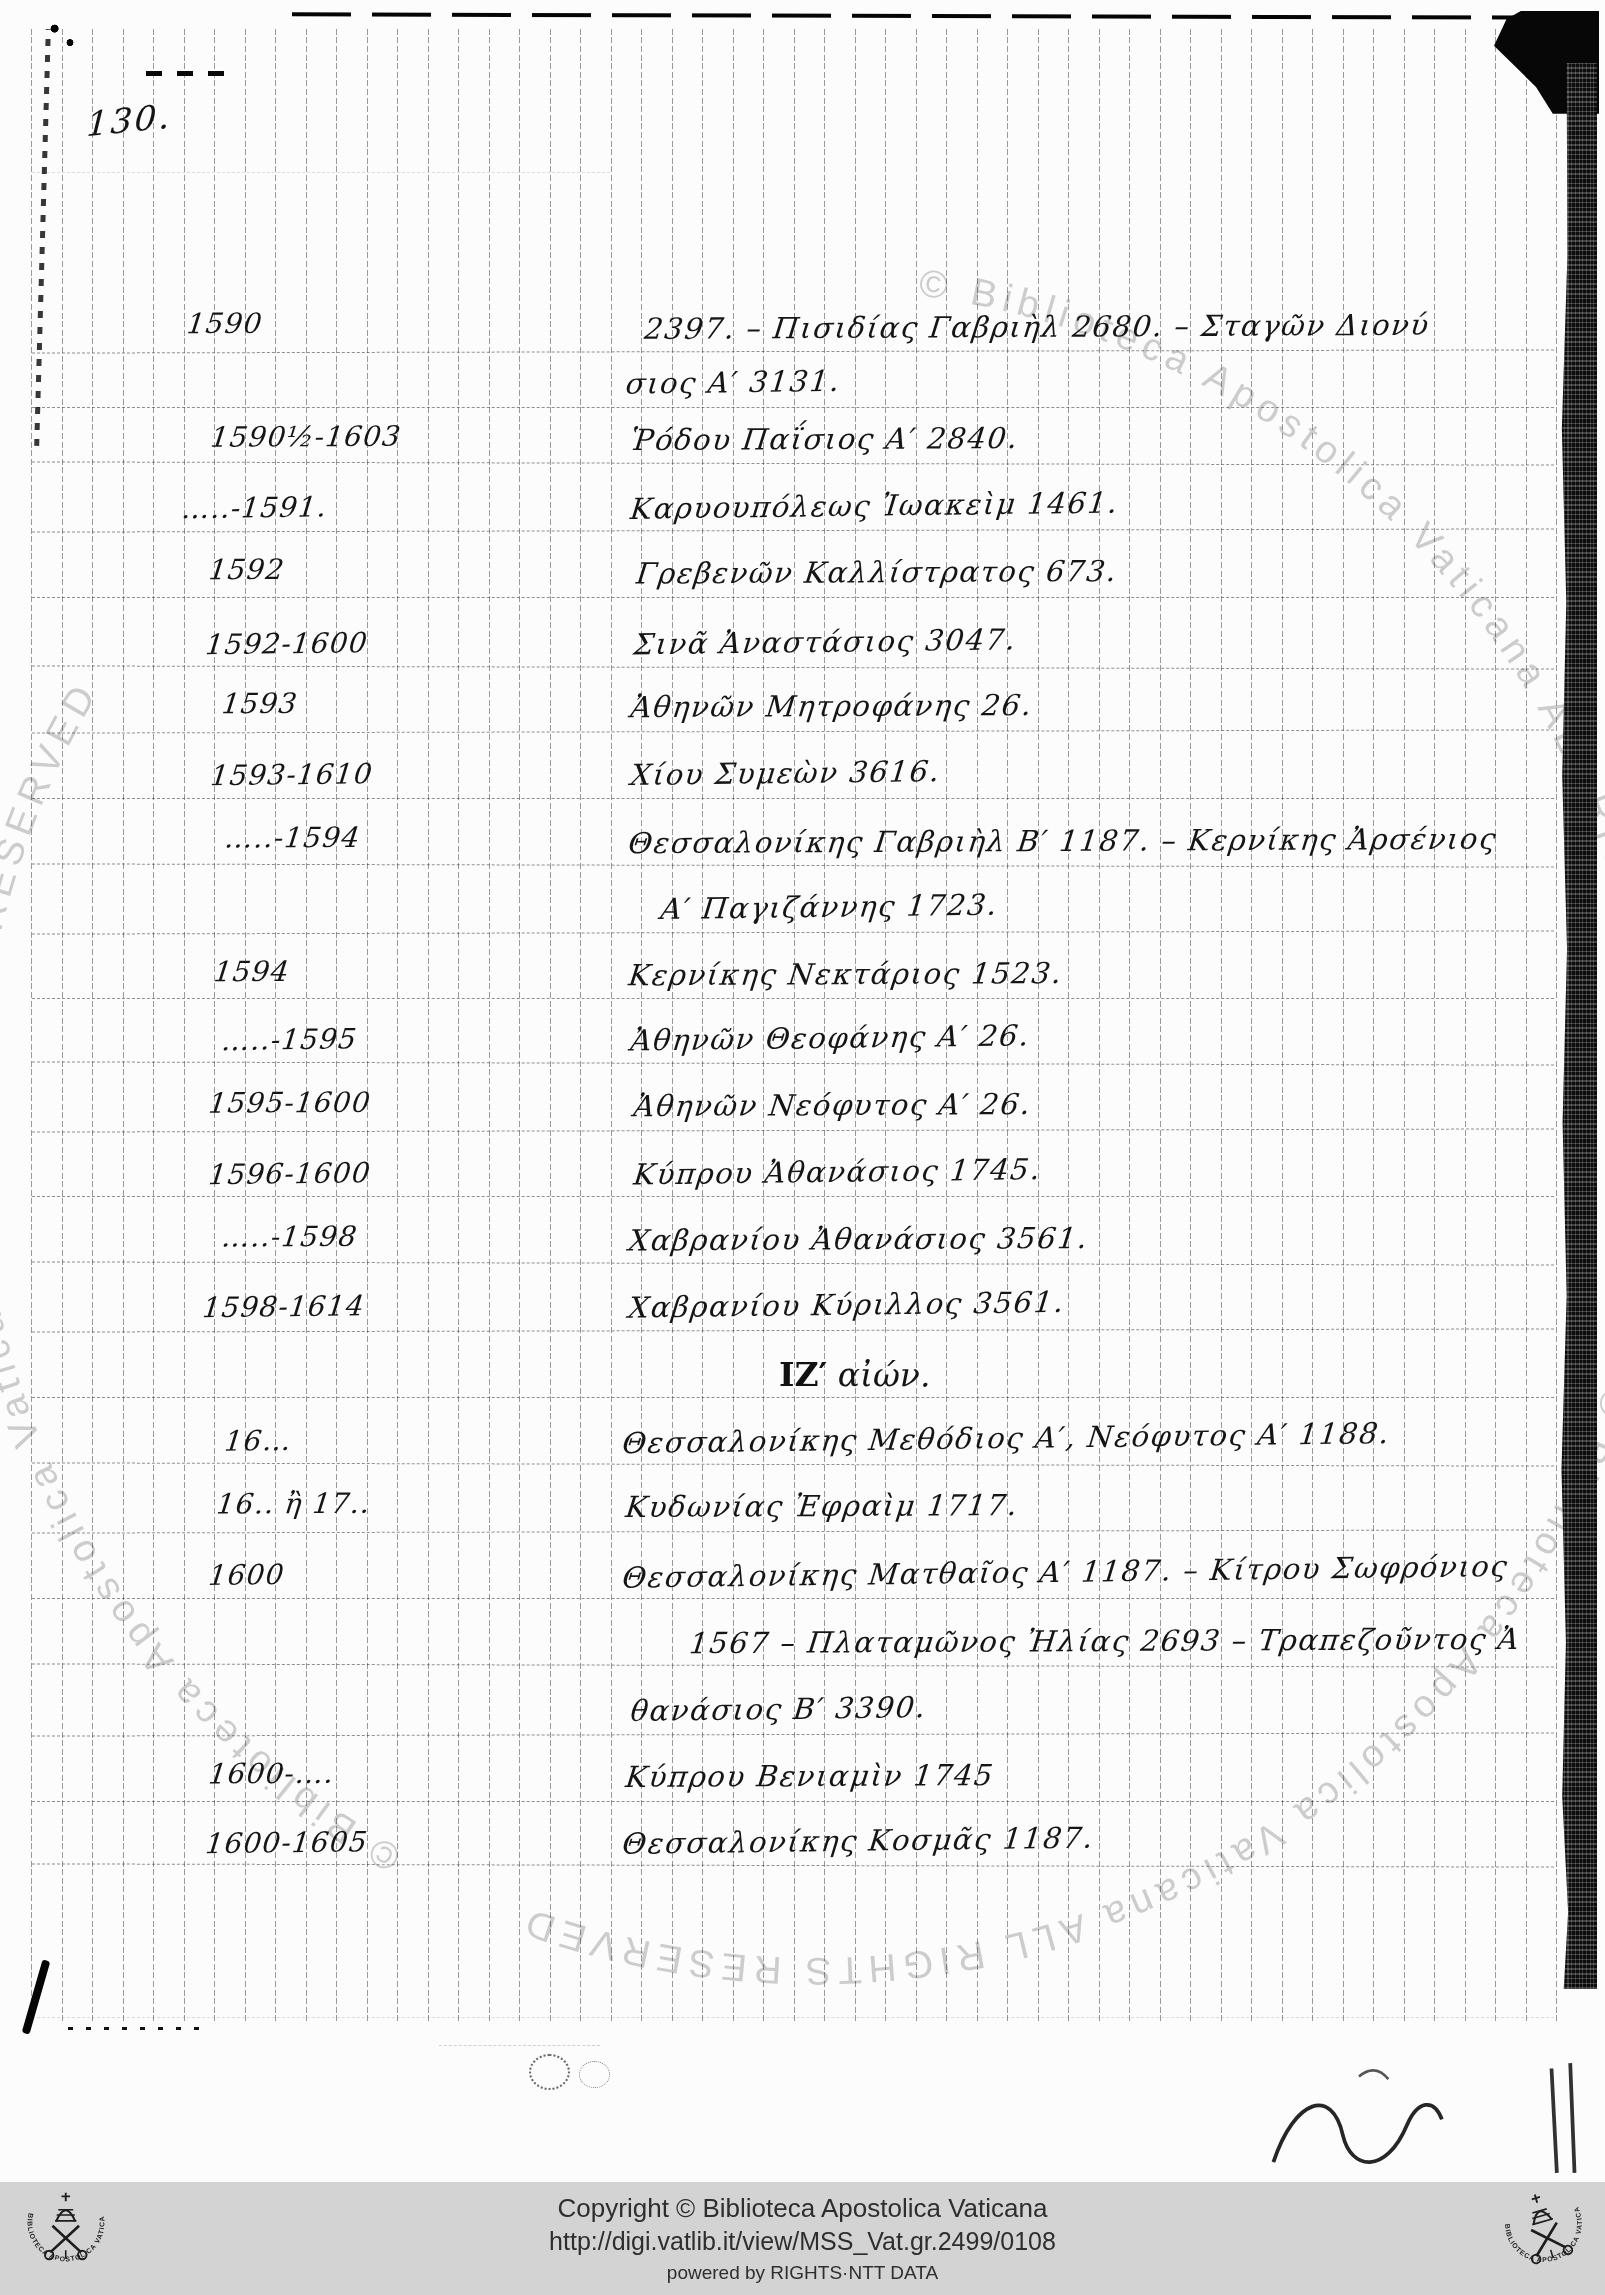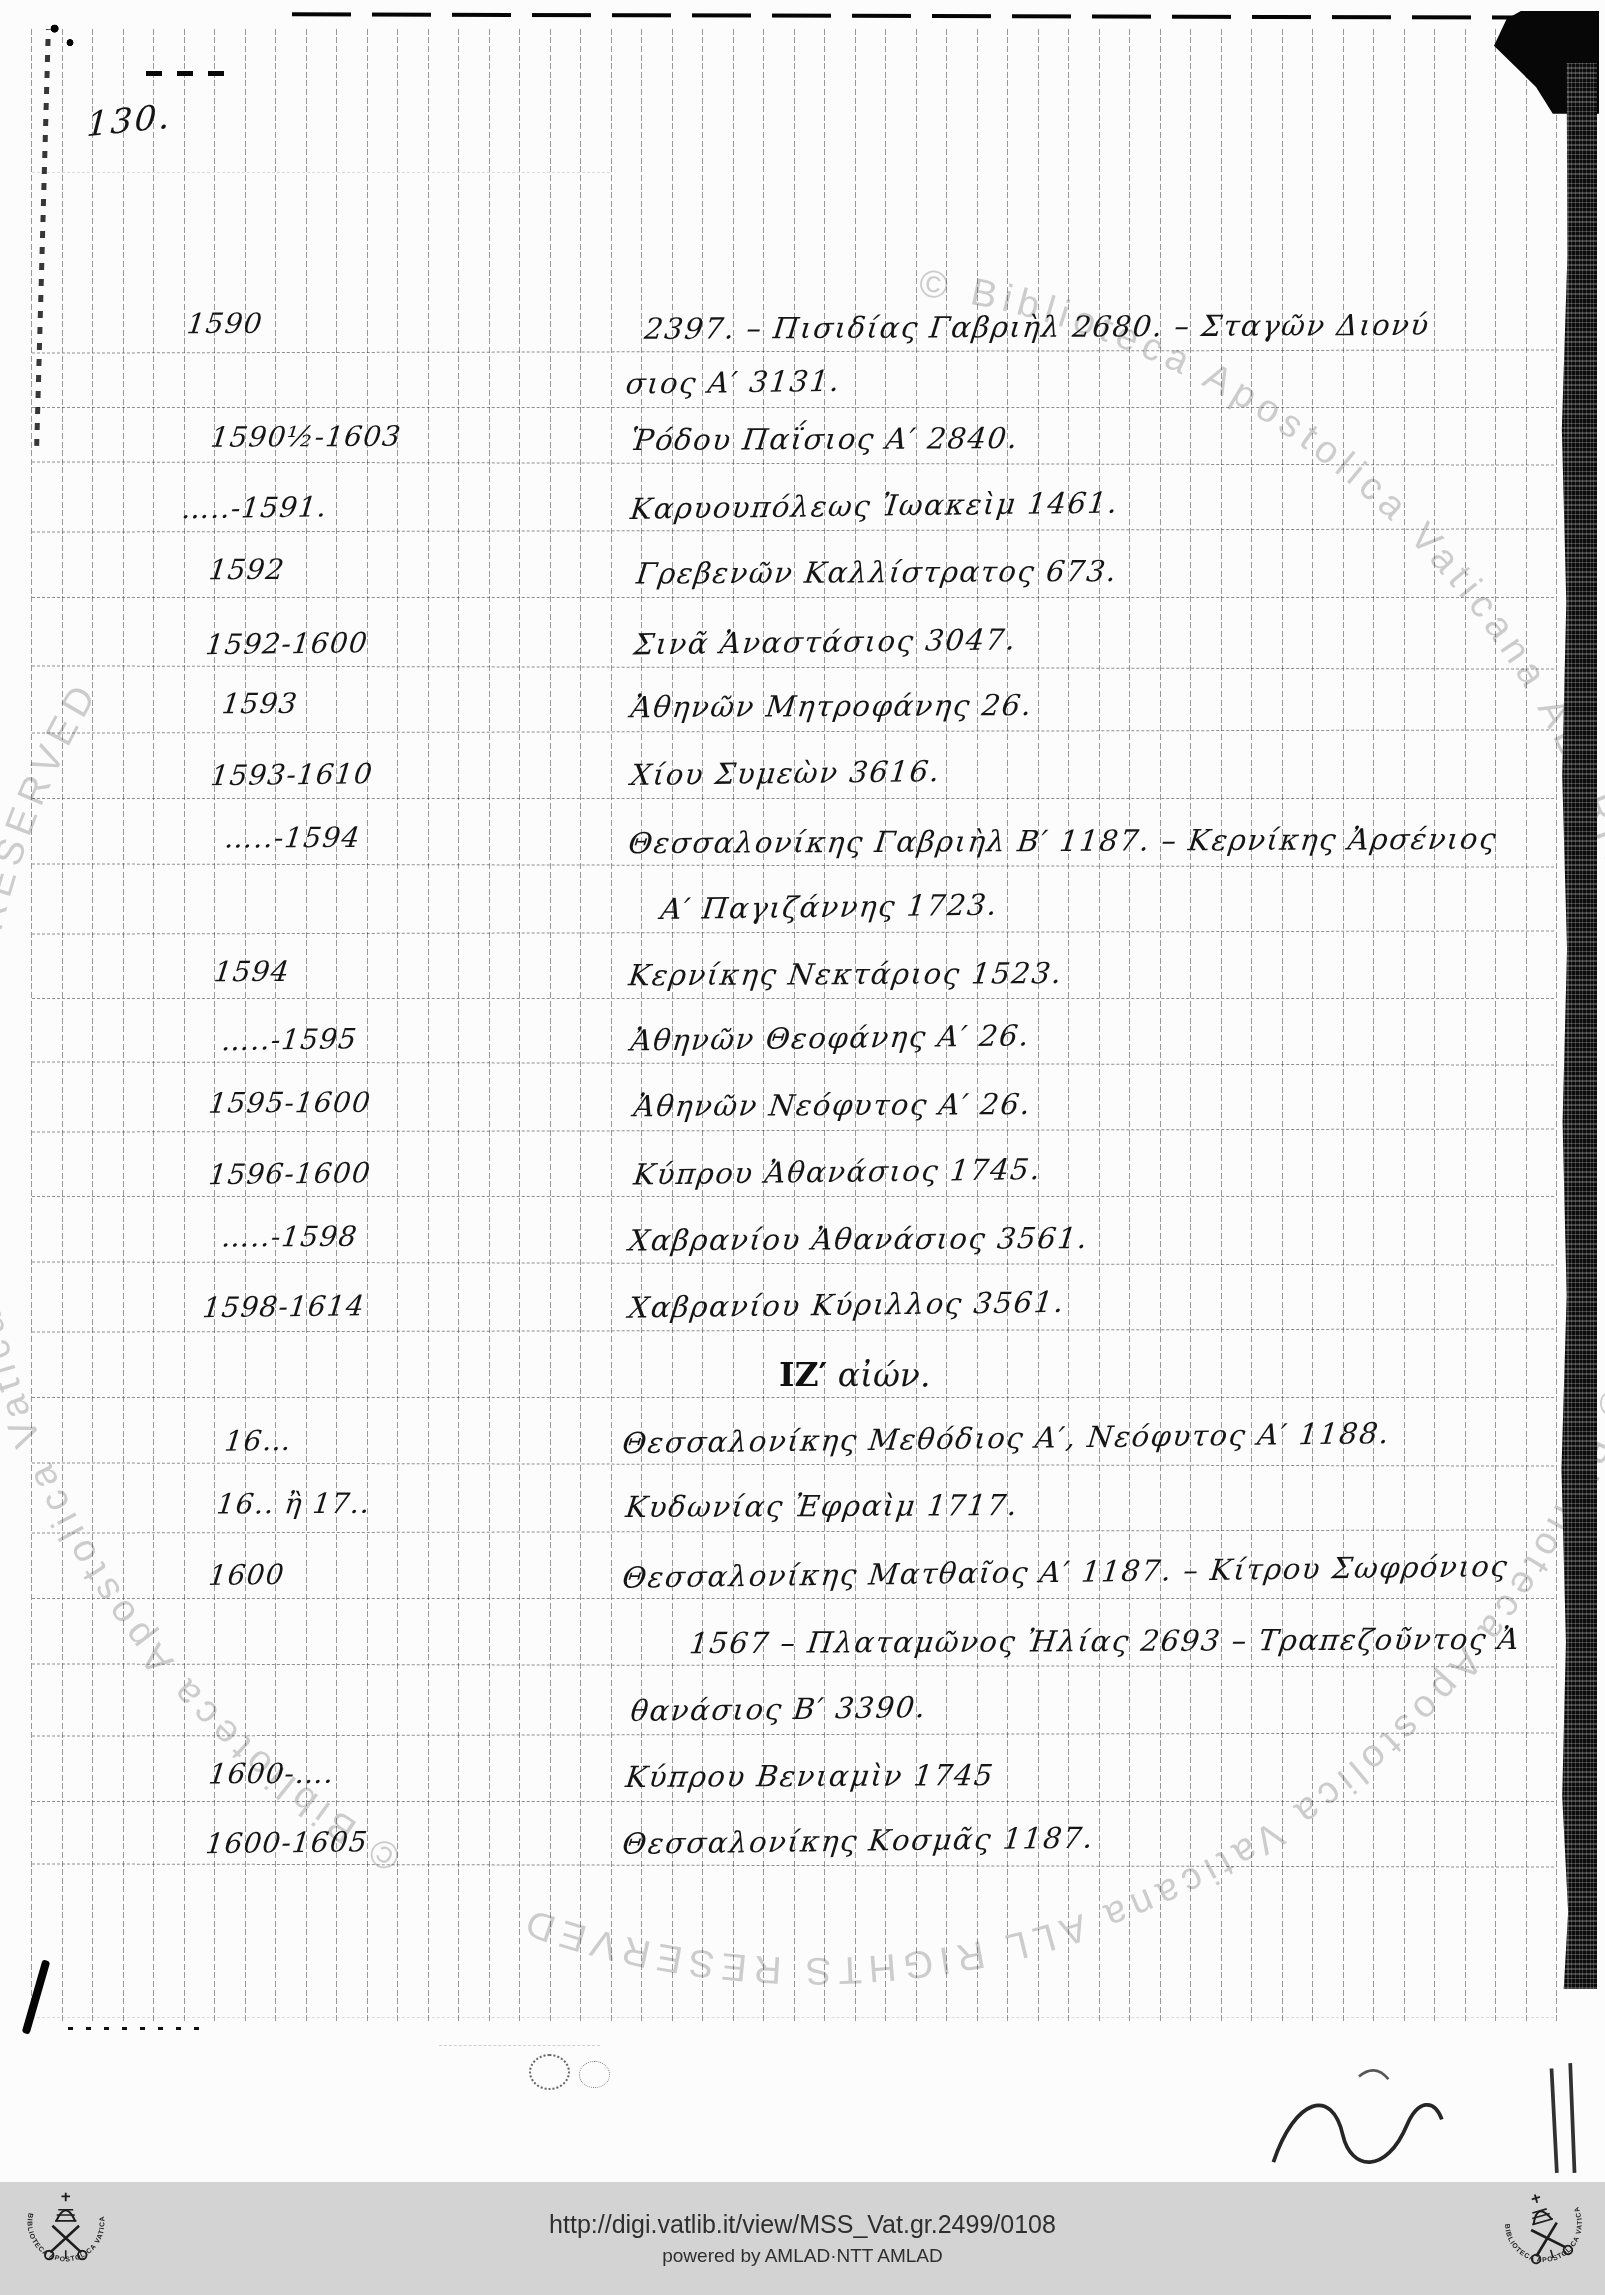--- a/index.html
+++ b/index.html
@@ -235,22 +235,23 @@
           <path d="M 83,46 h 28 M 80,56 h 34 M 77,67 h 40" stroke-width="3"></path>
           <path d="M 72,76 L 126,126 M 122,76 L 68,126" stroke-width="5"></path>
           <circle cx="66" cy="131" r="8" stroke-width="3.5"></circle>
           <circle cx="128" cy="131" r="8" stroke-width="3.5"></circle>
           <path d="M 97,122 v 16" stroke-width="3"></path>
         </g>
       </svg>
     </div>
 
     <div class="fcol">
+      <div class="fline1">Copyright © Biblioteca Apostolica Vaticana</div>
       <div class="fline2">http://digi.vatlib.it/view/MSS_Vat.gr.2499/0108</div>
-      <div class="fline3">powered by AMLAD·NTT AMLAD</div>
+      <div class="fline3">powered by RIGHTS·NTT DATA</div>
     </div>
 
     <div class="logo right">
       <svg width="104" height="107" viewBox="0 0 195 200">
         <defs>
             <path id="lp2" d="M 28,52 A 72,72 0 1 0 167,52" fill="none"></path>
           </defs>
         <text font-family="Liberation Sans, sans-serif" font-size="13" font-weight="bold" letter-spacing="1.5" fill="#1d1d1d">
           <textPath href="#lp2">BIBLIOTECA APOSTOLICA VATICANA</textPath>
         </text>

